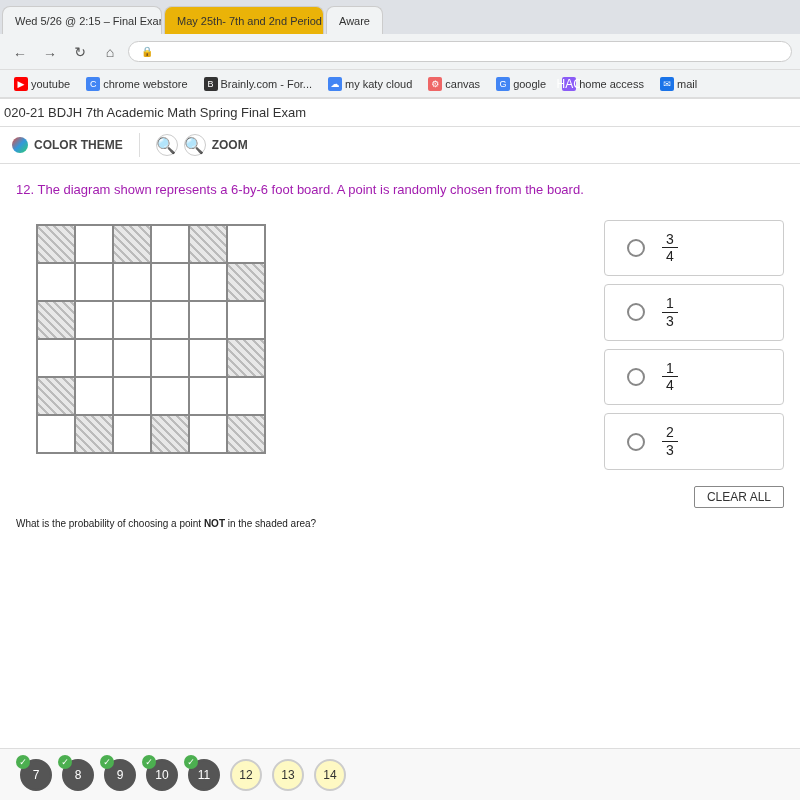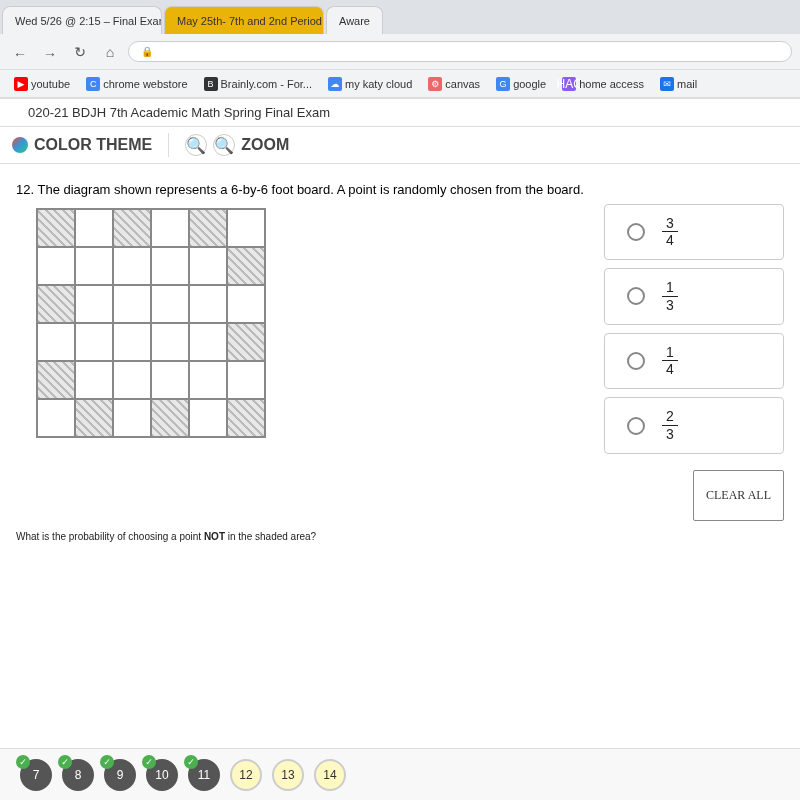--- a/index.html
+++ b/index.html
@@ -13,31 +13,31 @@
     .nav-bar { display: flex; align-items: center; padding: 4px 8px; background: #f1f3f4; gap: 6px; border-bottom: 1px solid #ddd; height: 36px; }
     .nav-btn { width: 24px; height: 24px; display: flex; align-items: center; justify-content: center; border-radius: 50%; cursor: pointer; color: #555; font-size: 14px; background: none; border: none; }
     .address-bar { flex: 1; background: #fff; border: 1px solid #ccc; border-radius: 16px; padding: 4px 12px; font-size: 11px; color: #333; display: flex; align-items: center; gap: 4px; }
     .address-lock { color: #555; font-size: 10px; }
     .bookmarks-bar { display: flex; align-items: center; padding: 2px 8px; background: #f1f3f4; border-bottom: 1px solid #ddd; gap: 4px; height: 28px; overflow: hidden; }
     .bookmark-item { display: flex; align-items: center; padding: 2px 6px; font-size: 11px; color: #333; cursor: pointer; white-space: nowrap; gap: 3px; border-radius: 3px; }
     .bm-icon { width: 14px; height: 14px; background: #aaa; border-radius: 2px; display: inline-block; font-size: 9px; display: flex; align-items: center; justify-content: center; color: #fff; }
 
     
     .page { background: #fff; padding: 0; }
-    .page-title-bar { padding: 6px 28px; font-size: 13px; color: #333; border-bottom: 1px solid #ddd; }
+    .page-title-bar { padding: 6px 4px; font-size: 13px; color: #333; border-bottom: 1px solid #ddd; }
     .toolbar { display: flex; align-items: center; padding: 6px 12px; border-bottom: 1px solid #ddd; gap: 12px; }
     .toolbar-section { display: flex; align-items: center; gap: 6px; }
-    .toolbar-label { font-size: 16px; font-weight: bold; color: #444; display: flex; align-items: center; gap: 4px; }
+    .toolbar-label { font-size: 12px; font-weight: bold; color: #444; display: flex; align-items: center; gap: 4px; }
     .palette-icon { width: 16px; height: 16px; background: linear-gradient(135deg, #e74c3c 0%, #3498db 50%, #2ecc71 100%); border-radius: 50%; }
     .zoom-btn { width: 22px; height: 22px; border-radius: 50%; border: 1px solid #ccc; background: #fff; display: flex; align-items: center; justify-content: center; cursor: pointer; font-size: 14px; color: #555; }
     .toolbar-divider { width: 1px; height: 24px; background: #ddd; margin: 0 4px; }
 
     
     .question-area { padding: 16px 16px 16px 16px; }
-    .question-text { font-size: 13px; color: #000000; line-height: 1.5; margin-bottom: 4px; }
+    .question-text { font-size: 13px; color: #a21caf; line-height: 1.5; margin-bottom: 20px; }
     .question-layout { display: flex; gap: 20px; align-items: flex-start; }
     .diagram-area { flex-shrink: 0; }
     .answers-area { display: flex; flex-direction: column; gap: 8px; margin-left: auto; min-width: 180px; }
 
     
     .grid-diagram { border: 1px solid #888; display: inline-block; margin-top: 4px; margin-left: 20px; }
     .grid-row { display: flex; }
     .grid-cell { width: 38px; height: 38px; border: 1px solid #888; box-sizing: border-box; }
     .grid-cell.shaded { background-image: repeating-linear-gradient(45deg, #bbb 0px, #bbb 2px, transparent 2px, transparent 6px); background-color: #e8e8e8; }
     .grid-cell.white { background: #fff; }
@@ -48,21 +48,21 @@
     .fraction { display: flex; flex-direction: column; align-items: center; font-size: 14px; line-height: 1.2; min-width: 30px; }
     .fraction-num { font-size: 14px; color: #222; border-bottom: 1px solid #222; padding: 0 4px; text-align: center; }
     .fraction-den { font-size: 14px; color: #222; padding: 0 4px; text-align: center; }
     .answer-box { border: 1px solid #ccc; border-radius: 4px; padding: 6px 14px; background: #fff; }
 
     
     .prob-text { font-size: 10px; color: #222; margin-top: 10px; }
     .prob-text strong { font-weight: bold; }
 
     
-    .clear-all-btn { border: 1px solid #888; padding: 17px 12px; background: #fff; font-size: 12px; color: #333; cursor: pointer; border-radius: 2px; display: inline-block; margin-left: auto; font-family: Liberation Serif, serif; }
+    .clear-all-btn { border: 1px solid #888; padding: 3px 12px; background: #fff; font-size: 12px; color: #333; cursor: pointer; border-radius: 2px; display: inline-block; margin-left: auto; }
     .answers-footer { display: flex; justify-content: flex-end; margin-top: 8px; }
 
     
     .bottom-nav { position: fixed; bottom: 0; left: 0; right: 0; background: #f8f8f8; border-top: 1px solid #ddd; display: flex; align-items: center; padding: 8px 20px; gap: 10px; height: 52px; }
     .question-bubble { width: 32px; height: 32px; border-radius: 50%; border: 2px solid #ccc; display: flex; align-items: center; justify-content: center; font-size: 12px; color: #333; cursor: pointer; background: #fef9c3; position: relative; flex-shrink: 0; }
     .question-bubble.answered { border-color: #555; background: #555; color: #fff; }
     .question-bubble.answered::after { content: "✓"; position: absolute; top: -6px; left: -6px; background: #4caf50; border-radius: 50%; width: 14px; height: 14px; font-size: 9px; display: flex; align-items: center; justify-content: center; color: #fff; }
   </style>
 </head>
 <body>

